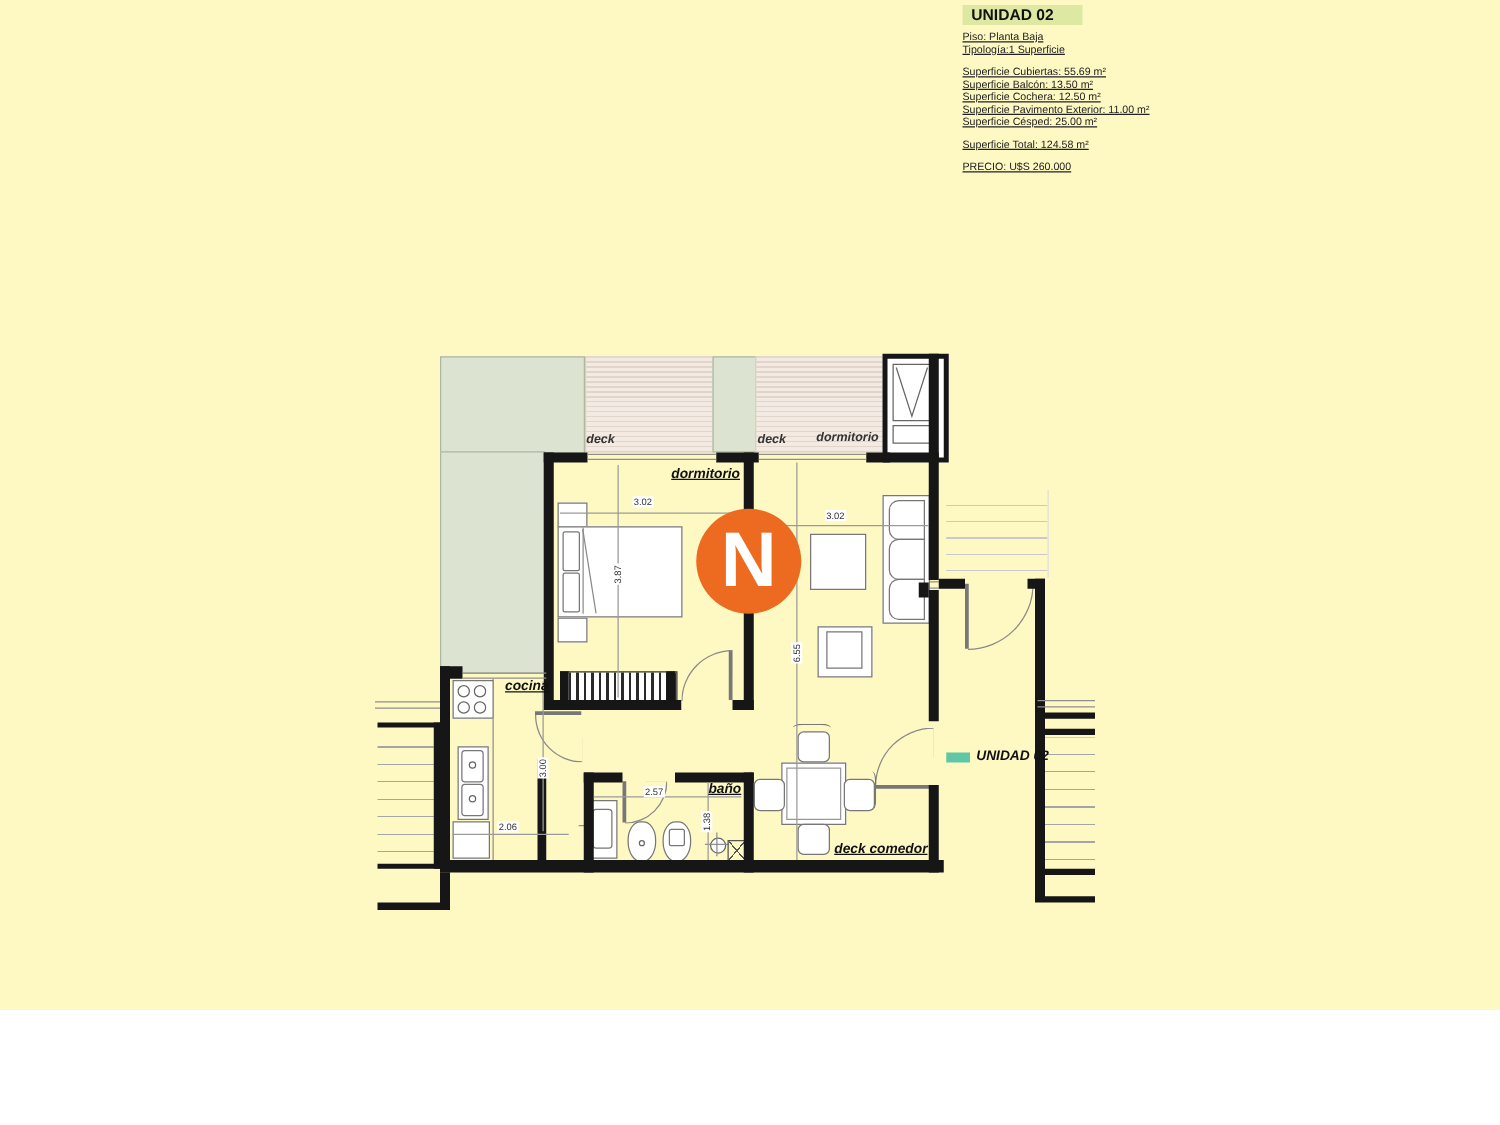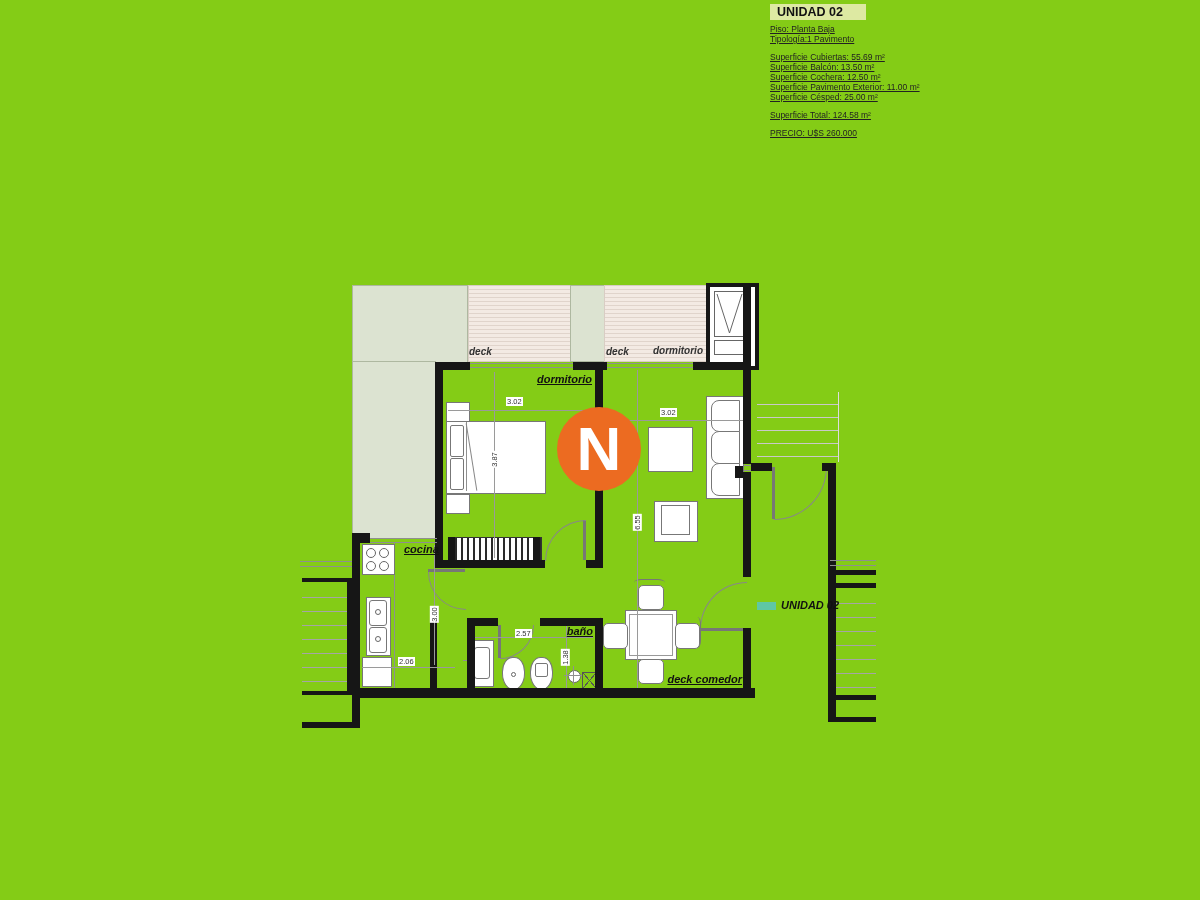--- a/index.html
+++ b/index.html
@@ -1,16 +1,16 @@
 <!DOCTYPE html>
 <html><head>
 <meta charset="utf-8">
 <style>
   html,body{margin:0;padding:0;background:#fff;}
-  #stage{position:relative;width:1200px;height:900px;background:#84cc16;overflow:hidden;
+  #stage{position:relative;width:1200px;height:808px;background:#fef9c3;overflow:hidden;
          font-family:"Liberation Sans",sans-serif;}
   .abs{position:absolute;}
   .wall{position:absolute;background:#161616;z-index:3;}
   .tline{position:absolute;background:#8f8f8f;z-index:3;}
   .dline{position:absolute;background:#9a9a9a;z-index:4;}
   .area{position:absolute;z-index:1;}
   .green{background:#dce3d1;border:1px solid #aeb8a0;}
   .deck{background:repeating-linear-gradient(to bottom,#f3eae3 0 3px,#e0d4cb 3px 4px);border:1px solid #d9cdc4;}
   .stairs{position:absolute;z-index:1;}
   .fur{position:absolute;border:1px solid #777;background:#fff;z-index:2;}
@@ -49,21 +49,21 @@
 </style>
 </head>
 <body>
 
 <div id="stage">
 
   <div id="info-panel">
     <div id="unit-title" style="background: rgb(221, 233, 162);">UNIDAD 02</div>
     <div style="height:4px"></div>
     <div class="infoline">Piso: Planta Baja</div>
-    <div class="infoline">Tipología:1 Pavimento</div>
+    <div class="infoline">Tipología:1 Superficie</div>
     <div class="gap6"></div>
     <div class="infoline">Superficie Cubiertas: 55.69 m²</div>
     <div class="infoline">Superficie Balcón: 13.50 m²</div>
     <div class="infoline">Superficie Cochera: 12.50 m²</div>
     <div class="infoline">Superficie Pavimento Exterior: 11.00 m²</div>
     <div class="infoline">Superficie Césped: 25.00 m²</div>
     <div class="gap6"></div>
     <div class="infoline">Superficie Total: 124.58 m²</div>
     <div class="gap6"></div>
     <div class="infoline">PRECIO: U$S 260.000</div>

